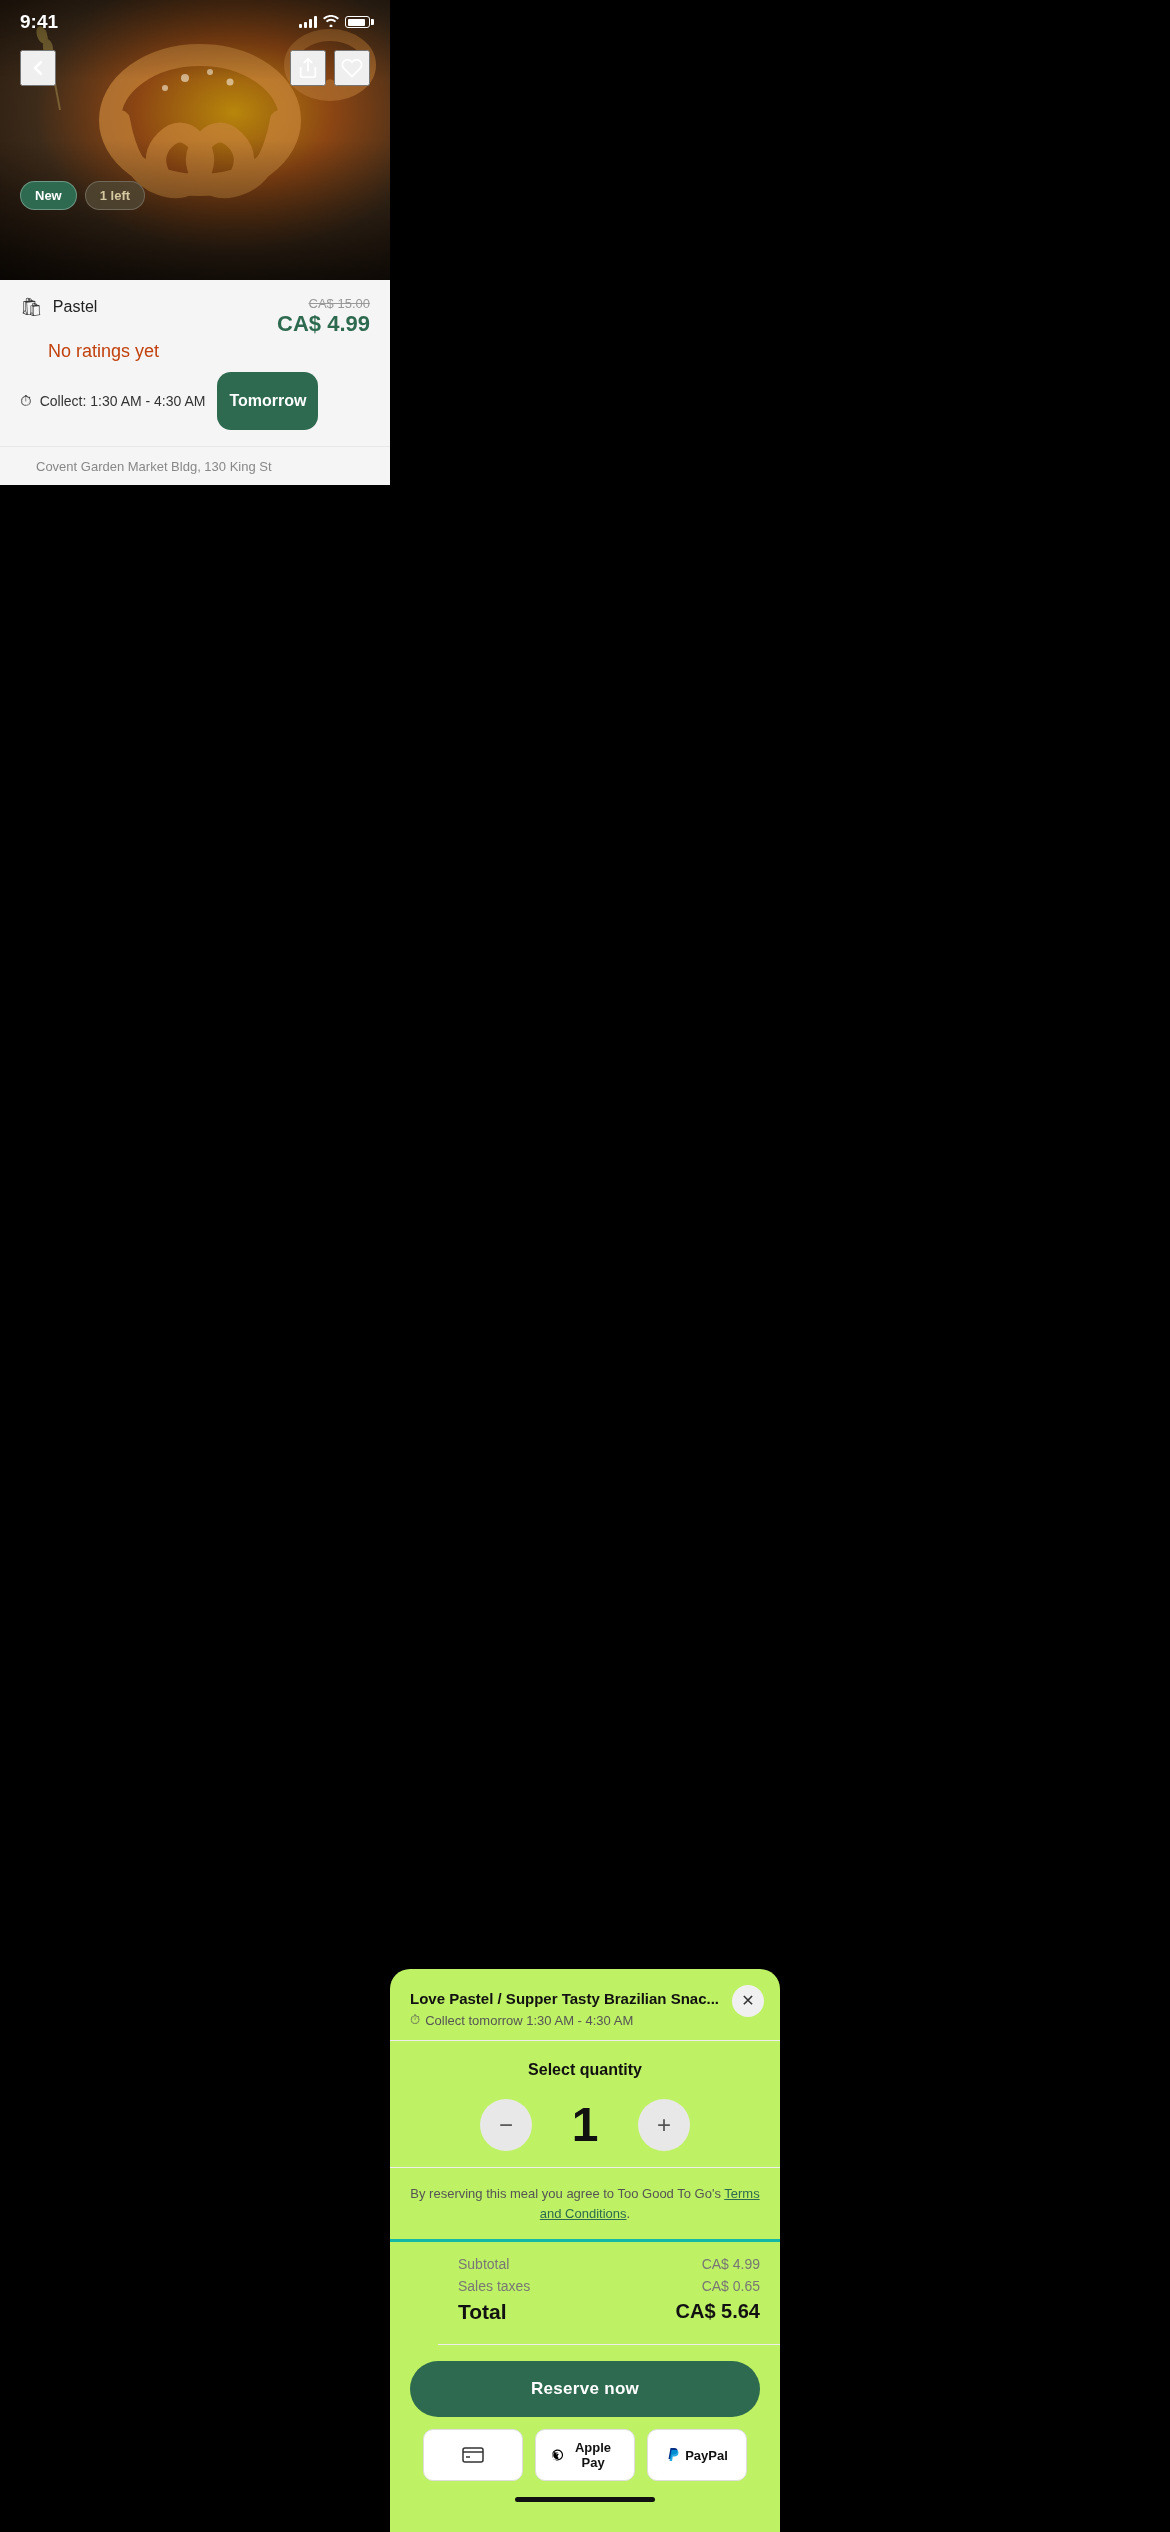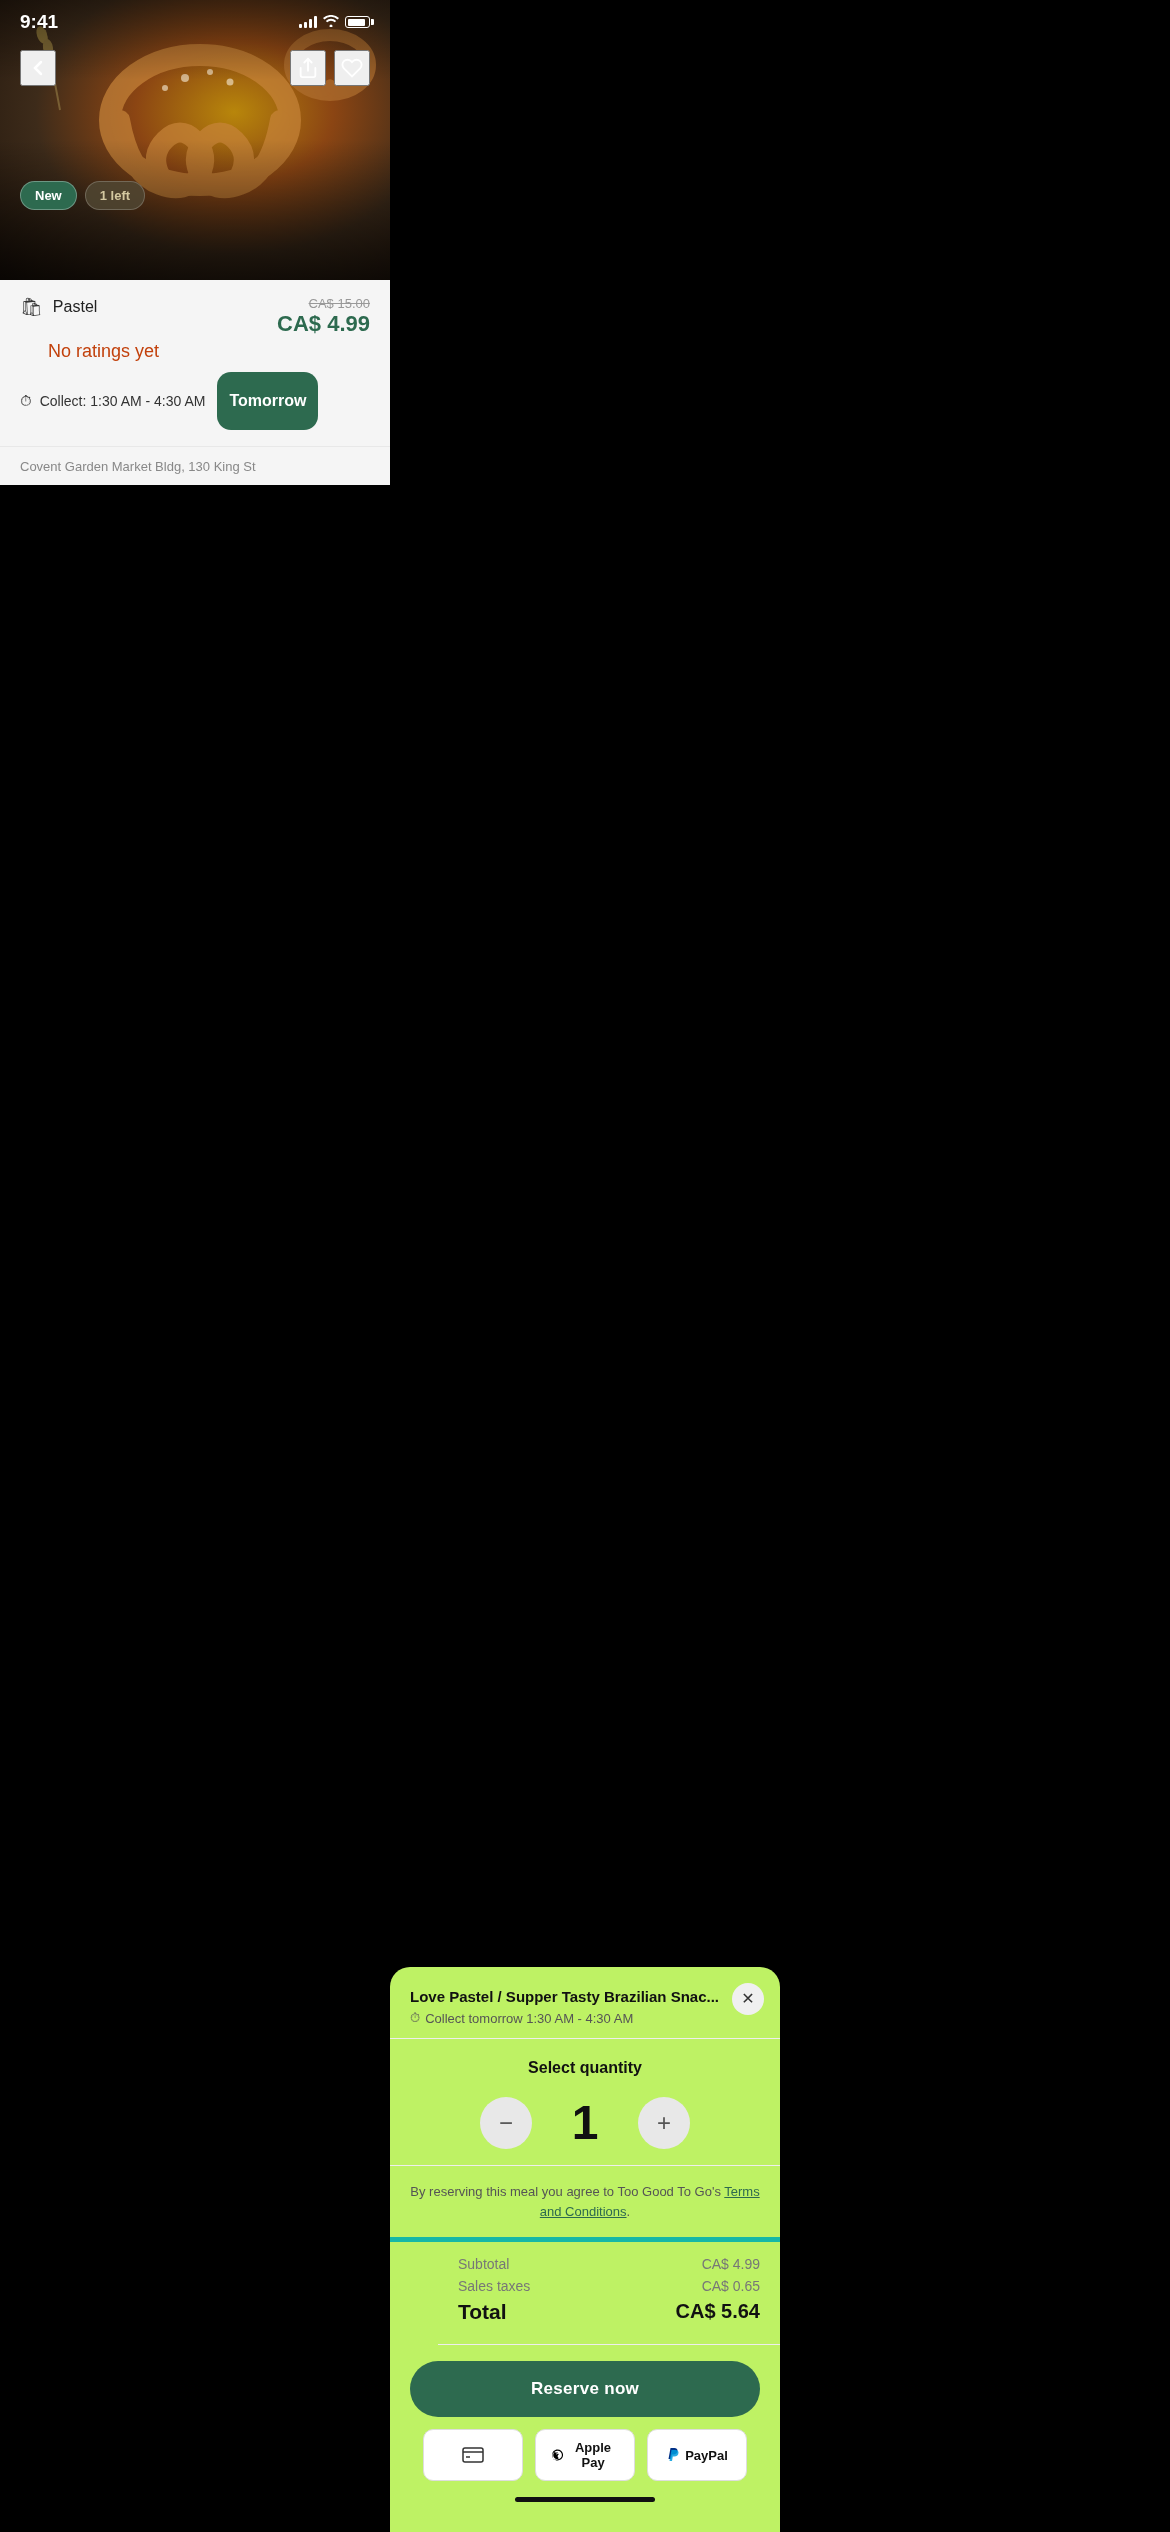--- a/index.html
+++ b/index.html
@@ -260,20 +260,21 @@
 
     
     .address-strip {
       background: #f5f5f5;
       padding: 10px 20px;
       border-top: 1px solid #e8e8e8;
     }
     .address-text {
       font-size: 13px;
       color: #888;
+      margin-left: 16px;
     }
 
     
     .bottom-sheet {
       position: fixed;
       bottom: 0; left: 50%;
       transform: translateX(-50%);
       width: 390px;
       background: #bef264;
       border-radius: 20px 20px 0 0;
@@ -358,21 +359,21 @@
       line-height: 1;
     }
 
     
     .terms-text {
       padding: 16px 20px;
       font-size: 13px;
       color: #555;
       text-align: center;
       line-height: 1.5;
-      border-bottom: 5px solid #14b8a6;
+      border-bottom: 3px solid #14b8a6;
     }
     .terms-link {
       color: #2d6a4f;
       text-decoration: underline;
     }
 
     
     .price-breakdown {
       padding: 14px 20px;
       border-bottom: 1px solid #eee;

